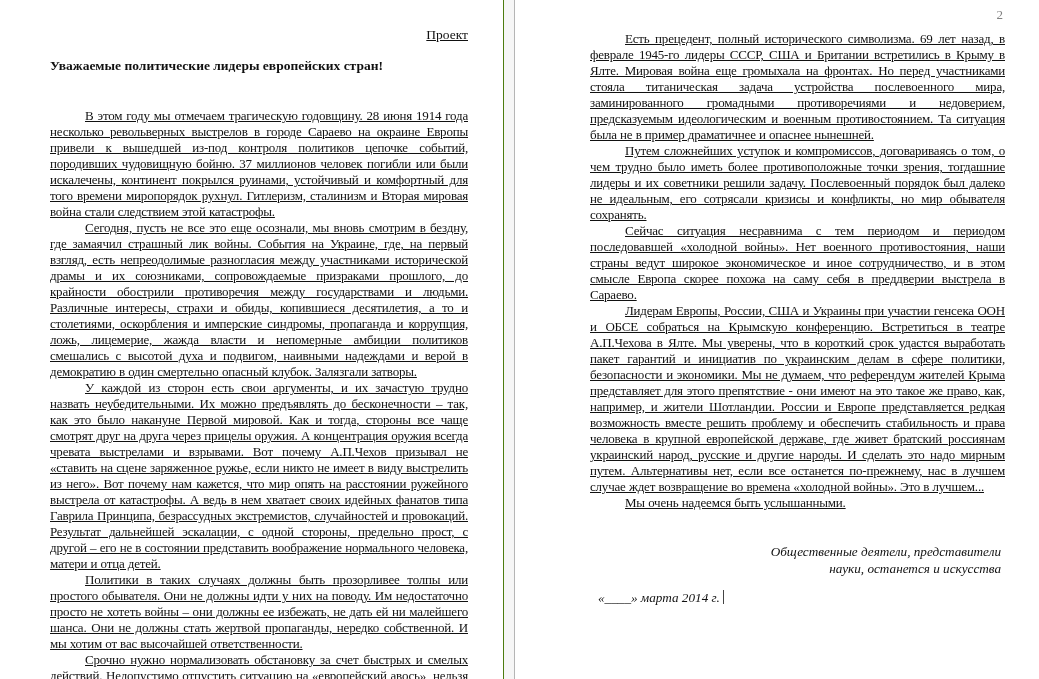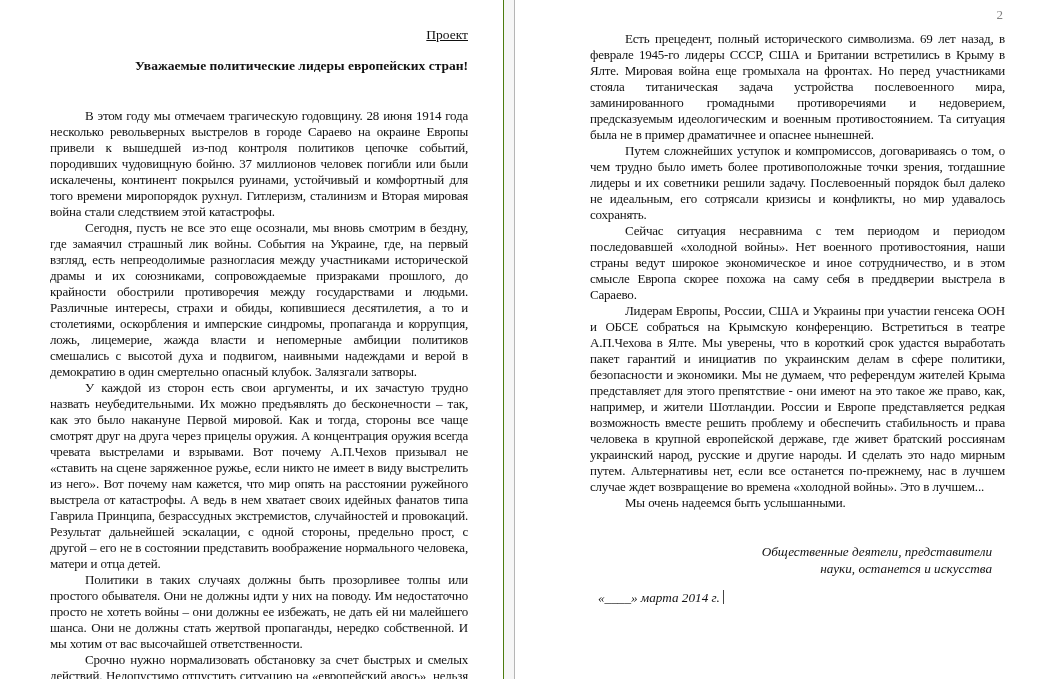--- a/index.html
+++ b/index.html
@@ -60,32 +60,33 @@
     right: 0;
     font-size: 13.5px;
     text-decoration: underline;
   }
   .doc-title {
     position: absolute;
     top: 58px;
     left: 0;
     width: 100%;
     margin: 0;
-    text-align: right;
+    text-align: left;
     font-size: 13.5px;
     font-weight: bold;
   }
   .body-text p {
     margin: 0;
     text-align: justify;
     text-indent: 35px;
     font-size: 13px;
     line-height: 16px;
     letter-spacing: -0.2px;
     word-spacing: 0.2px;
+    text-decoration: underline;
   }
   .body-1 {
     position: absolute;
     top: 108px;
     left: 0;
     width: 418px;
   }
   .body-2 {
     position: absolute;
     top: 31px;
@@ -95,21 +96,21 @@
   .page-number {
     position: absolute;
     top: 7px;
     right: 2px;
     font-size: 13px;
     color: #808080;
   }
   .signature-block {
     position: absolute;
     top: 543px;
-    right: 13px;
+    right: 4px;
     text-align: right;
     font-style: italic;
     font-size: 13.2px;
     line-height: 17px;
   }
   .date-line {
     position: absolute;
     top: 590px;
     left: 8px;
     font-style: italic;
@@ -144,21 +145,21 @@
     </div>
   </div>
 
   <div class="page-gap"></div>
 
   <div class="page page-2">
     <div class="content-2">
       <div class="page-number">2</div>
       <div class="body-text body-2">
         <p>Есть прецедент, полный исторического символизма. 69 лет назад, в феврале 1945-го лидеры СССР, США и Британии встретились в Крыму в Ялте. Мировая война еще громыхала на фронтах. Но перед участниками стояла титаническая задача устройства послевоенного мира, заминированного громадными противоречиями и недоверием, предсказуемым идеологическим и военным противостоянием. Та ситуация была не в пример драматичнее и опаснее нынешней.</p>
-        <p>Путем сложнейших уступок и компромиссов, договариваясь о том, о чем трудно было иметь более противоположные точки зрения, тогдашние лидеры и их советники решили задачу. Послевоенный порядок был далеко не идеальным, его сотрясали кризисы и конфликты, но мир удавалось сохранять.</p>
+        <p>Путем сложнейших уступок и компромиссов, договариваясь о том, о чем трудно было иметь более противоположные точки зрения, тогдашние лидеры и их советники решили задачу. Послевоенный порядок был далеко не идеальным, его сотрясали кризисы и конфликты, но мир обывателя сохранять.</p>
         <p>Сейчас ситуация несравнима с тем периодом и периодом последовавшей «холодной войны». Нет военного противостояния, наши страны ведут широкое экономическое и иное сотрудничество, и в этом смысле Европа скорее похожа на саму себя в преддверии выстрела в Сараево.</p>
         <p>Лидерам Европы, России, США и Украины при участии генсека ООН и ОБСЕ собраться на Крымскую конференцию. Встретиться в театре А.П.Чехова в Ялте. Мы уверены, что в короткий срок удастся выработать пакет гарантий и инициатив по украинским делам в сфере политики, безопасности и экономики. Мы не думаем, что референдум жителей Крыма представляет для этого препятствие - они имеют на это такое же право, как, например, и жители Шотландии. России и Европе представляется редкая возможность вместе решить проблему и обеспечить стабильность и права человека в крупной европейской державе, где живет братский россиянам украинский народ, русские и другие народы. И сделать это надо мирным путем. Альтернативы нет, если все останется по-прежнему, нас в лучшем случае ждет возвращение во времена «холодной войны». Это в лучшем...</p>
         <p>Мы очень надеемся быть услышанными.</p>
       </div>
       <div class="signature-block">
         <div>Общественные деятели, представители</div>
         <div>науки, останется и искусства</div>
       </div>
       <div class="date-line">
         <span>«____» марта 2014 г.</span><span class="text-cursor"></span>

